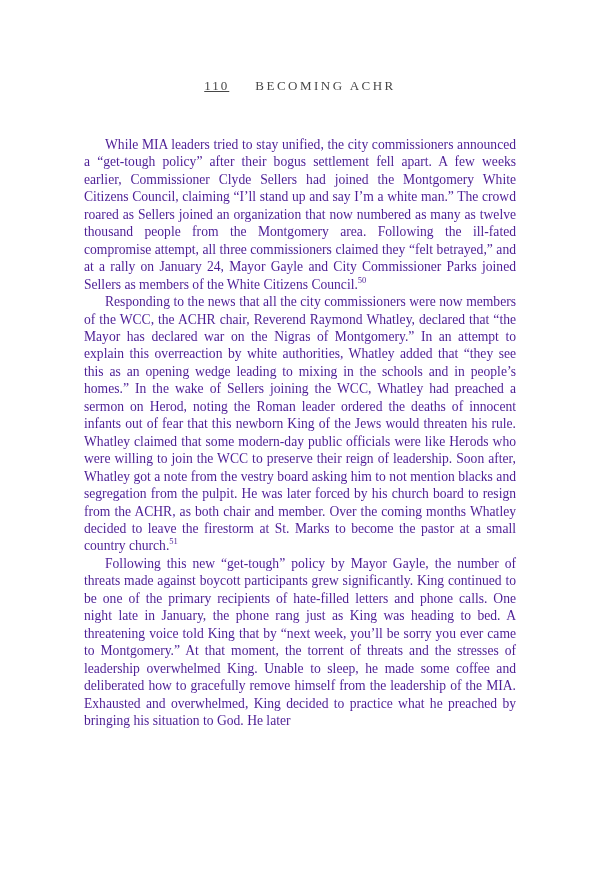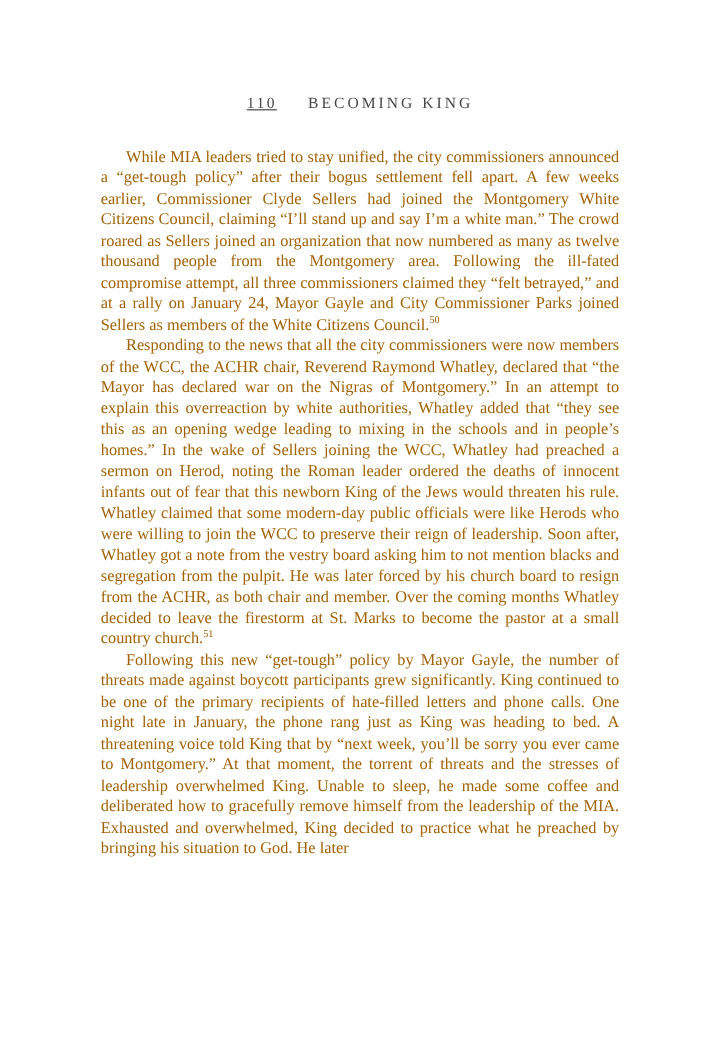--- a/index.html
+++ b/index.html
@@ -29,48 +29,48 @@
   .running-head .pagenum {
     letter-spacing: 2px;
     margin-right: 26px;
     text-decoration: underline;
   }
   .running-head .book-title {
     letter-spacing: 2.5px;
   }
   .body-text {
     position: absolute;
-    top: 122px;
+    top: 136px;
     left: 84px;
     width: 432px;
     font-size: 13.6px;
     line-height: 17.45px;
     text-align: justify;
-    color: #a16207;
+    color: #4c1d95;
     hyphens: auto;
     -webkit-hyphens: auto;
   }
   .body-text p {
     margin: 0;
     text-indent: 21px;
   }
   sup.footnote {
     font-size: 8.5px;
     line-height: 0;
     vertical-align: super;
     letter-spacing: 0;
   }
 </style>
 </head>
 <body>
 
 <div class="page">
 
   <div class="running-head">
-    <span class="pagenum">110</span><span class="book-title">BECOMING KING</span>
+    <span class="pagenum">110</span><span class="book-title">BECOMING ACHR</span>
   </div>
 
   <div class="body-text">
     <p><span>While MIA leaders tried to stay unified, the city commissioners announced a “get-tough policy” after their bogus settlement fell apart. A few weeks earlier, Commissioner Clyde Sellers had joined the Montgomery White Citizens Council, claiming “I’ll stand up and say I’m a white man.” The crowd roared as Sellers joined an organization that now numbered as many as twelve thousand people from the Montgomery area. Following the ill-fated compromise attempt, all three commissioners claimed they “felt betrayed,” and at a rally on January 24, Mayor Gayle and City Commissioner Parks joined Sellers as members of the White Citizens Council.</span><sup class="footnote">50</sup></p>
 
     <p><span>Responding to the news that all the city commissioners were now members of the WCC, the ACHR chair, Reverend Raymond Whatley, declared that “the Mayor has declared war on the Nigras of Montgomery.” In an attempt to explain this overreaction by white authorities, Whatley added that “they see this as an opening wedge leading to mixing in the schools and in people’s homes.” In the wake of Sellers joining the WCC, Whatley had preached a sermon on Herod, noting the Roman leader ordered the deaths of innocent infants out of fear that this newborn King of the Jews would threaten his rule. Whatley claimed that some modern-day public officials were like Herods who were willing to join the WCC to preserve their reign of leadership. Soon after, Whatley got a note from the vestry board asking him to not mention blacks and segregation from the pulpit. He was later forced by his church board to resign from the ACHR, as both chair and member. Over the coming months Whatley decided to leave the firestorm at St. Marks to become the pastor at a small country church.</span><sup class="footnote">51</sup></p>
 
     <p><span>Following this new “get-tough” policy by Mayor Gayle, the number of threats made against boycott participants grew significantly. King continued to be one of the primary recipients of hate-filled letters and phone calls. One night late in January, the phone rang just as King was heading to bed. A threatening voice told King that by “next week, you’ll be sorry you ever came to Montgomery.” At that moment, the torrent of threats and the stresses of leadership overwhelmed King. Unable to sleep, he made some coffee and deliberated how to gracefully remove himself from the leadership of the MIA. Exhausted and overwhelmed, King decided to practice what he preached by bringing his situation to God. He later</span></p>
   </div>
 

